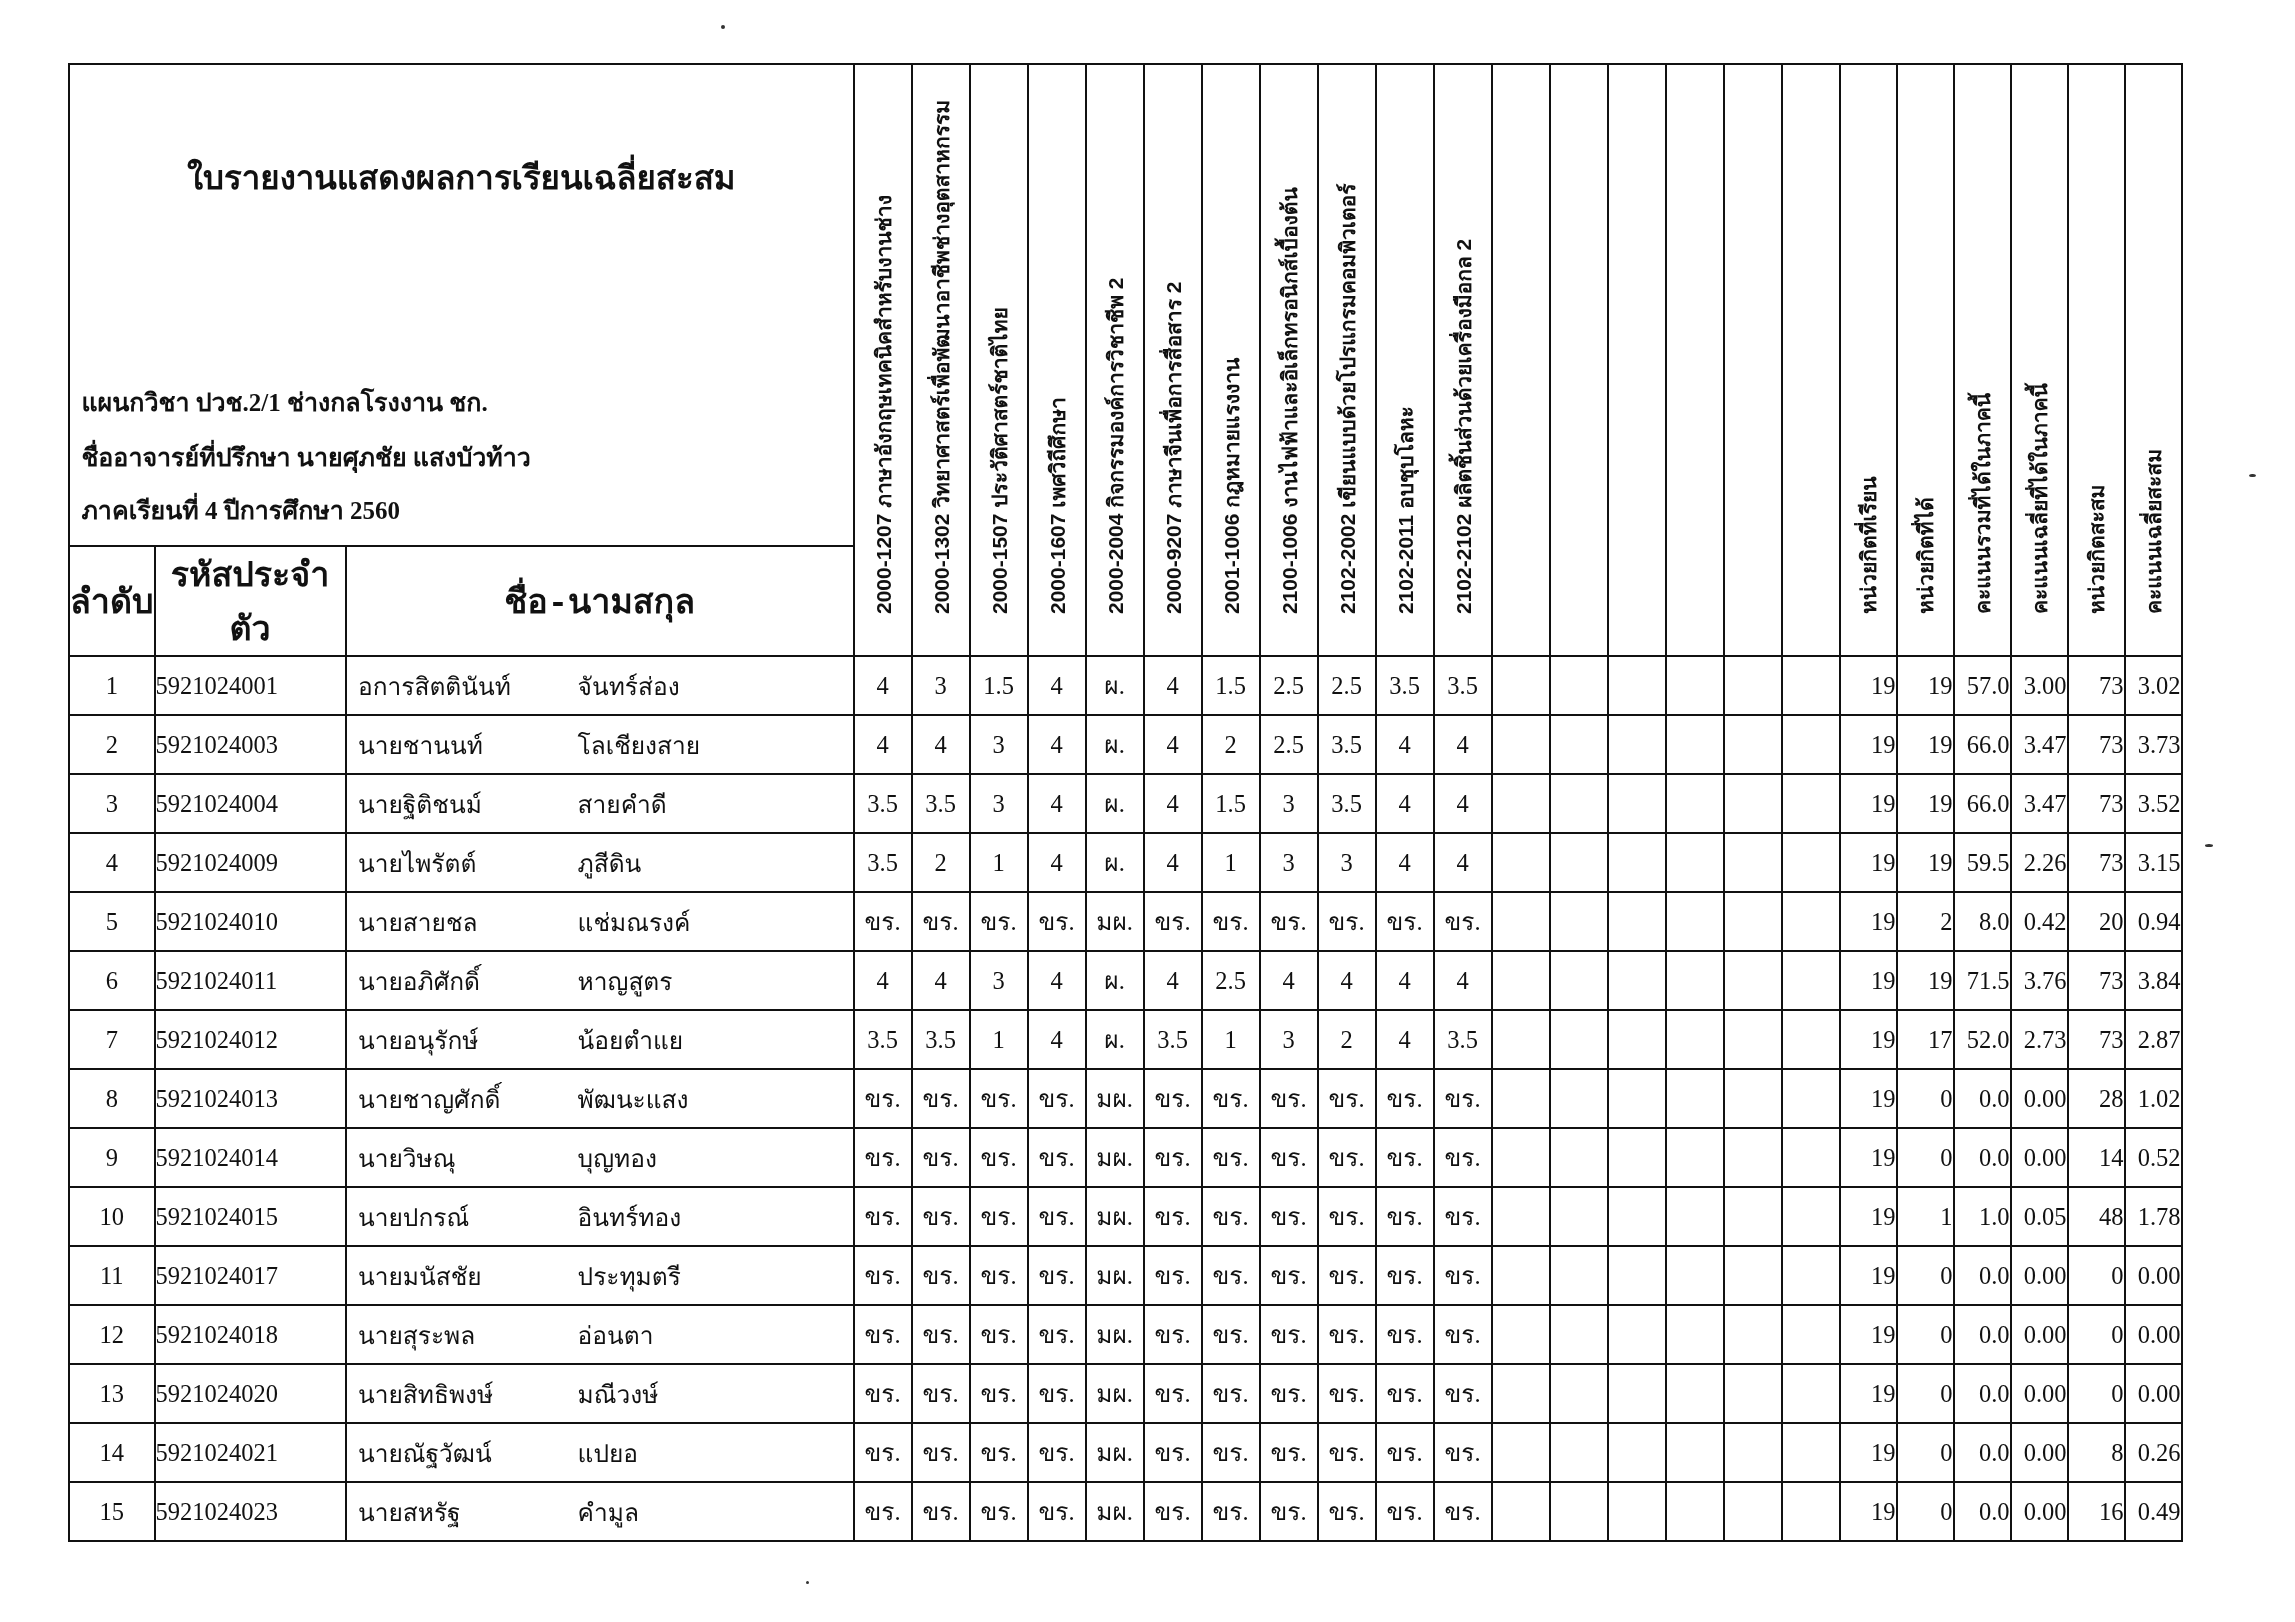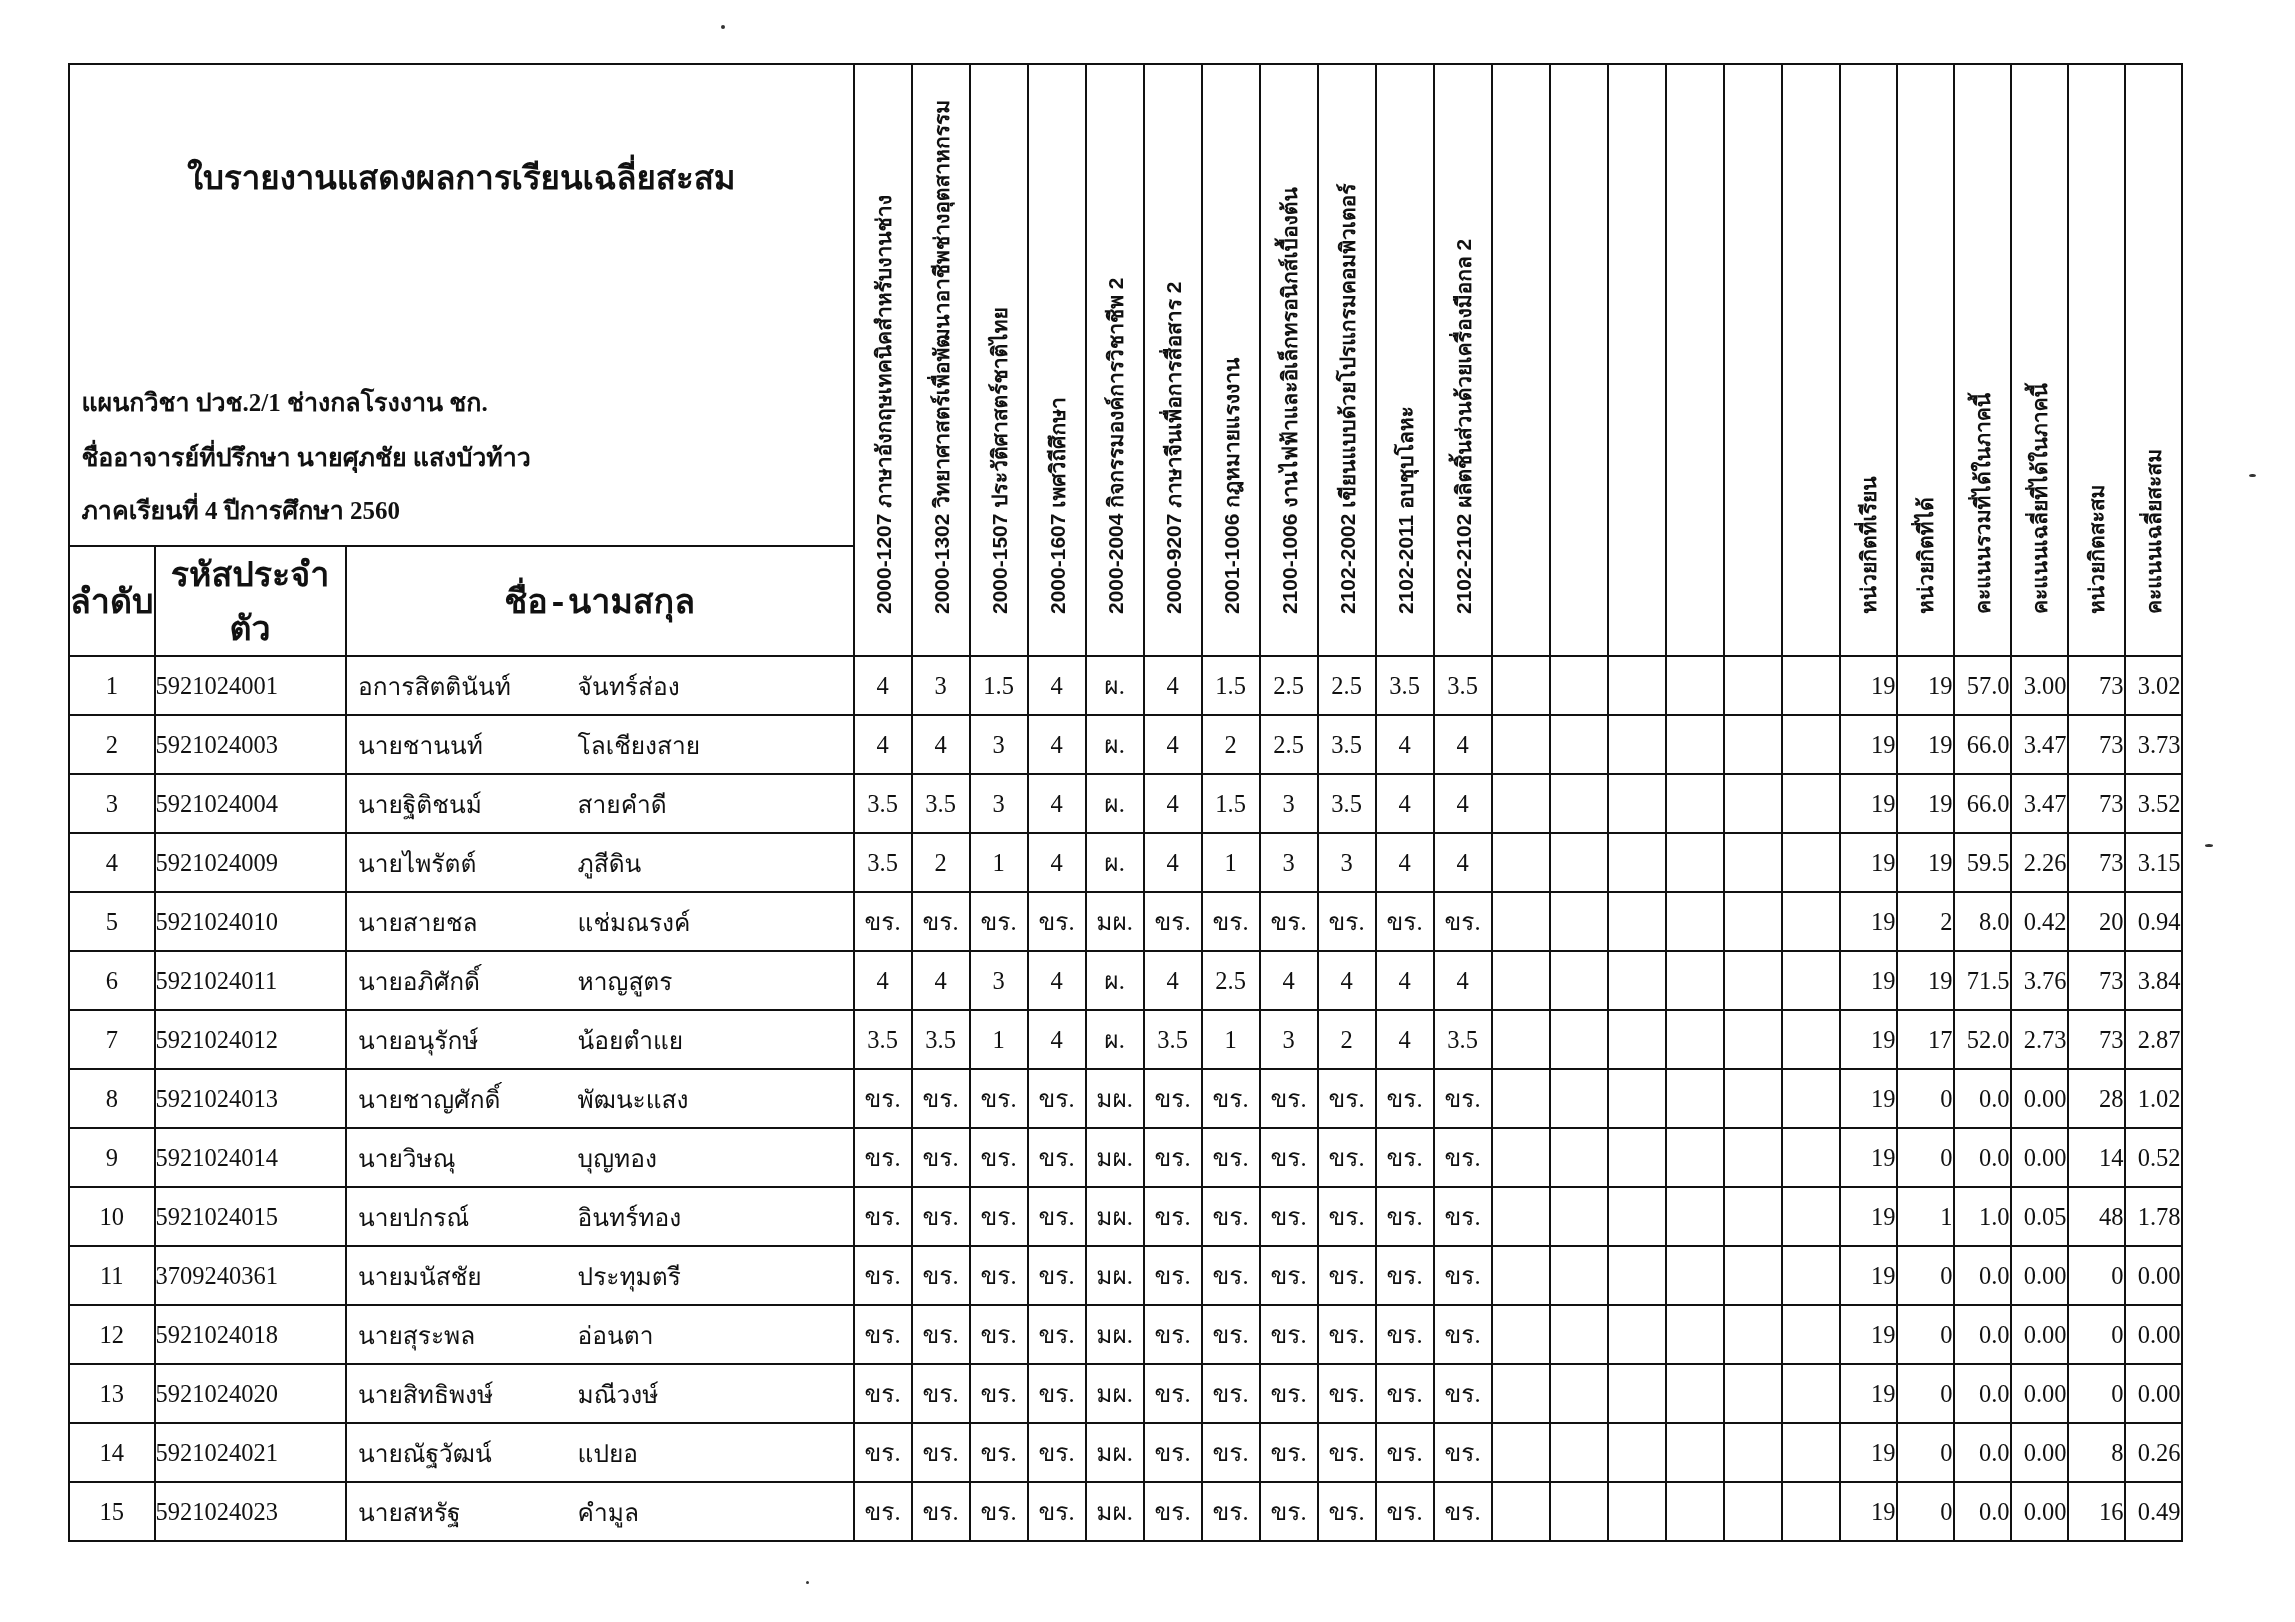--- a/index.html
+++ b/index.html
@@ -449,21 +449,21 @@
         <td class="c-grade"></td>
         <td class="c-sum">19</td>
         <td class="c-sum">1</td>
         <td class="c-sum">1.0</td>
         <td class="c-sum">0.05</td>
         <td class="c-sum">48</td>
         <td class="c-sum">1.78</td>
       </tr>
       <tr class="row">
         <td class="c-num">11</td>
-        <td class="c-id">3709240361</td>
+        <td class="c-id">5921024017</td>
         <td class="c-name">
           <span class="first">นายมนัสชัย</span>
           <span class="last">ประทุมตรี</span>
         </td>
         <td class="c-grade">ขร.</td>
         <td class="c-grade">ขร.</td>
         <td class="c-grade">ขร.</td>
         <td class="c-grade">ขร.</td>
         <td class="c-grade">มผ.</td>
         <td class="c-grade">ขร.</td>

